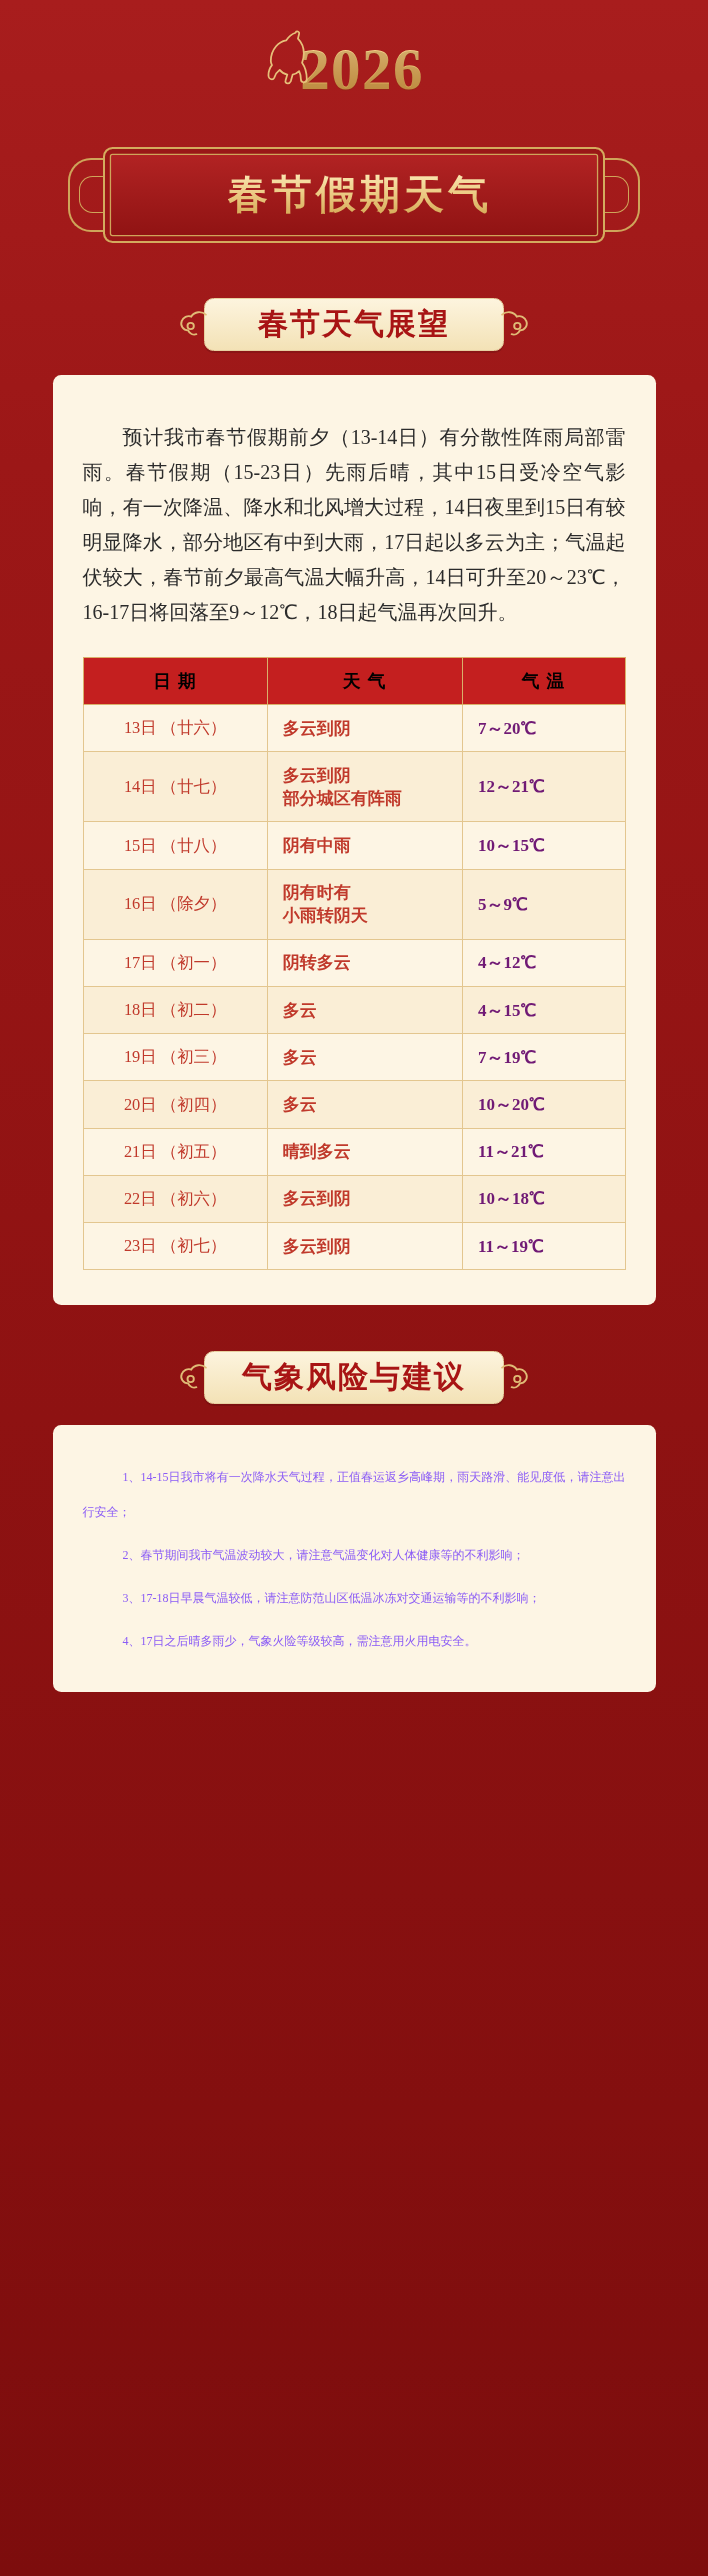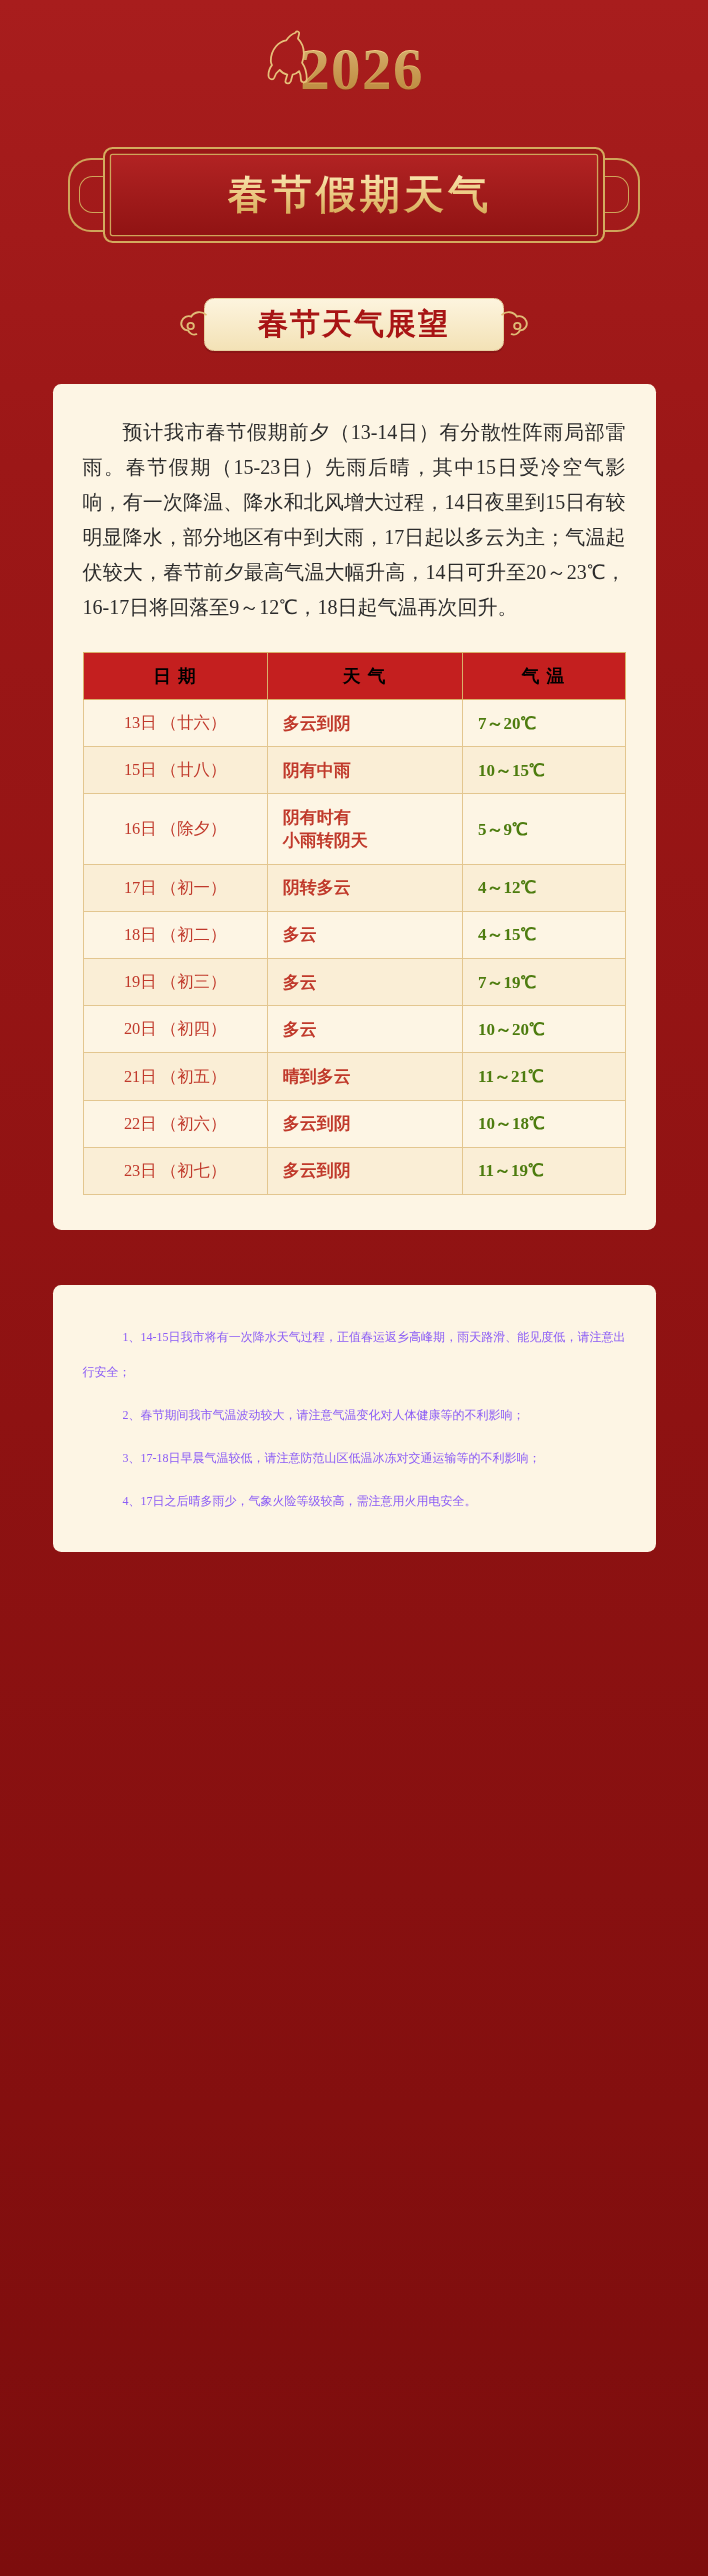--- a/index.html
+++ b/index.html
@@ -134,25 +134,25 @@
     position: absolute;
     width: 38px;
     height: 38px;
     top: 15px;
   }
   .cloud.l { left: 15px; }
   .cloud.r { right: 15px; }
 
   
   .card {
-    margin: 27px auto 0;
+    margin: 18px auto 0;
     width: 603px;
     background: #fdf5e4;
     border-radius: 8.2px;
-    padding: 31px 30px 35px 30px;
+    padding: 45px 30px 35px 30px;
   }
   .para {
     font-family: "Liberation Serif", serif;
     font-size: 20px;
     line-height: 35px;
     color: #2b2b2b;
     text-align: justify;
     text-indent: 40px;
   }
   
@@ -185,21 +185,21 @@
     white-space: nowrap;
     font-size: 16.4px;
   }
   td.wx {
     color: #c0392b;
     font-weight: bold;
     padding-left: 15px;
     line-height: 23px;
   }
   td.temp {
-    color: #4d7c0f;
+    color: #701a75;
     font-weight: bold;
     padding-left: 15px;
     white-space: nowrap;
   }
   tr:nth-child(odd) td { background: #fdf5e4; }
   tr:nth-child(even) td { background: #faeed6; }
 
   .card2 {
     margin: 15px auto 0;
     width: 603px;
@@ -267,20 +267,25 @@
           <th style="width:30%">气 温</th>
         </tr>
       </thead>
       <tbody id="forecast-body">
           <tr>
             <td class="date">13日 （廿六）</td>
             <td class="wx">多云到阴</td>
             <td class="temp">7～20℃</td>
           </tr>
           <tr>
+            <td class="date">14日 （廿七）</td>
+            <td class="wx">多云到阴<br>部分城区有阵雨</td>
+            <td class="temp">12～21℃</td>
+          </tr>
+          <tr>
             <td class="date">15日 （廿八）</td>
             <td class="wx">阴有中雨</td>
             <td class="temp">10～15℃</td>
           </tr>
           <tr>
             <td class="date">16日 （除夕）</td>
             <td class="wx">阴有时有<br>小雨转阴天</td>
             <td class="temp">5～9℃</td>
           </tr>
           <tr>
@@ -317,20 +322,33 @@
             <td class="date">23日 （初七）</td>
             <td class="wx">多云到阴</td>
             <td class="temp">11～19℃</td>
           </tr>
         </tbody>
     </table>
   </div>
 
   <div class="spacer-md"></div>
 
+  <div class="section-head">
+    <svg class="cloud l" viewBox="0 0 60 60">
+      <path d="M44 12c-7-6-18-5-23 3-6-2-13 1-15 7-3 7 2 15 10 15 2 5 8 8 13 6" fill="none" stroke="#e0bb76" stroke-width="3" stroke-linecap="round"></path>
+      <circle cx="20" cy="30" r="5" fill="none" stroke="#e0bb76" stroke-width="3"></circle>
+    </svg>
+    <div class="pill">
+      <span class="pill-text">气象风险与建议</span>
+    </div>
+    <svg class="cloud r" viewBox="0 0 60 60">
+      <path d="M16 12c7-6 18-5 23 3 6-2 13 1 15 7 3 7-2 15-10 15-2 5-8 8-13 6" fill="none" stroke="#e0bb76" stroke-width="3" stroke-linecap="round"></path>
+      <circle cx="40" cy="30" r="5" fill="none" stroke="#e0bb76" stroke-width="3"></circle>
+    </svg>
+  </div>
 
   <div class="card2">
     <div class="adv-list" id="advice-list">
         <p>1、14-15日我市将有一次降水天气过程，正值春运返乡高峰期，雨天路滑、能见度低，请注意出行安全；</p>
         <p>2、春节期间我市气温波动较大，请注意气温变化对人体健康等的不利影响；</p>
         <p>3、17-18日早晨气温较低，请注意防范山区低温冰冻对交通运输等的不利影响；</p>
         <p>4、17日之后晴多雨少，气象火险等级较高，需注意用火用电安全。</p>
       </div>
   </div>
 

